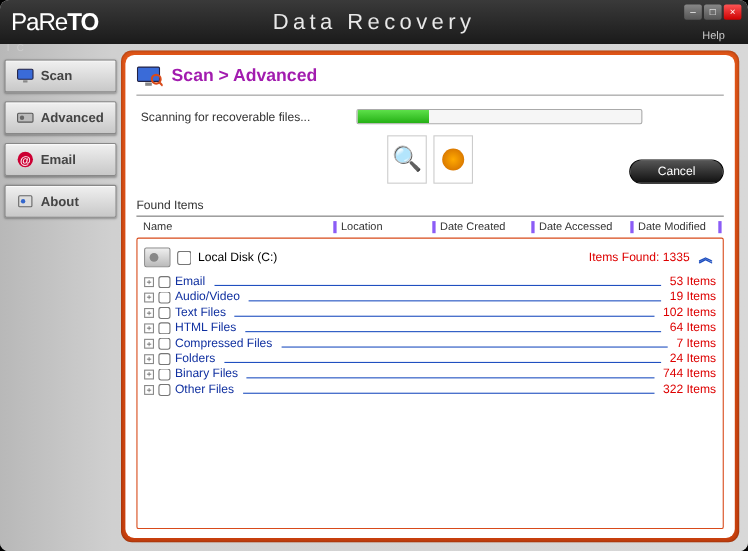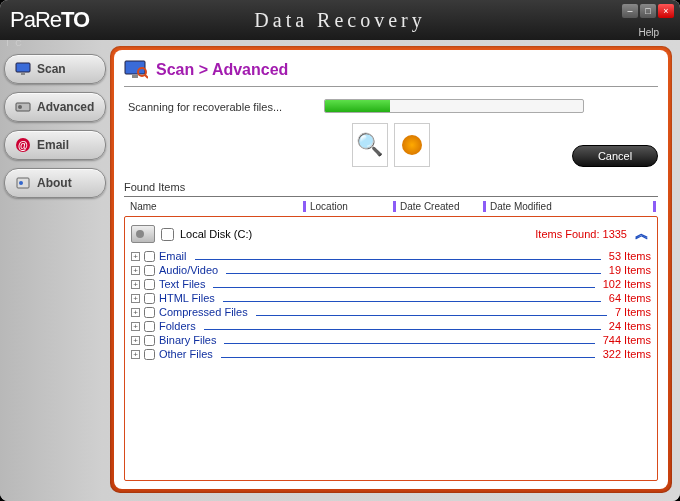--- a/index.html
+++ b/index.html
@@ -3,29 +3,29 @@
 <meta charset="utf-8">
 <style>
 *{margin:0;padding:0;box-sizing:border-box}
 body{font-family:Tahoma,Verdana,sans-serif;font-size:11px;background:#000;width:680px;height:501px;overflow:hidden}
 .window{width:680px;height:501px;background:linear-gradient(#e8e8e8,#d8d8d8);display:flex;flex-direction:column;border-radius:8px;overflow:hidden}
 .titlebar{height:40px;background:linear-gradient(#3a3a3a,#1a1a1a);display:flex;align-items:center;position:relative;padding:4px 10px}
 .logo{color:#fff;display:flex;align-items:baseline;gap:2px}
 .logo-main{font-size:22px;font-weight:300;letter-spacing:-1px}
 .logo-main b{font-weight:700}
 .logo-sub{font-size:9px;letter-spacing:2px;margin-left:-60px;margin-top:20px;position:absolute;top:18px;left:28px;color:#ccc}
-.app-title{position:absolute;left:50%;transform:translateX(-50%);color:#e8e8e8;font-family:Liberation Serif, serif;font-size:20px;letter-spacing:4px;font-weight:400}
+.app-title{position:absolute;left:50%;transform:translateX(-50%);color:#e8e8e8;font-family:Liberation Sans, sans-serif;font-size:20px;letter-spacing:4px;font-weight:400}
 .win-controls{position:absolute;right:6px;top:4px;display:flex;gap:2px}
 .win-btn{width:16px;height:14px;font-size:9px;display:flex;align-items:center;justify-content:center;border-radius:2px;cursor:pointer}
 .win-min,.win-max{background:linear-gradient(#888,#555);color:#fff}
 .win-close{background:linear-gradient(#f55,#c00);color:#fff}
 .help-link{position:absolute;right:21px;bottom:2px;color:#ccc;font-size:10px;cursor:pointer}
 .body-area{flex:1;display:flex;background:linear-gradient(90deg,#b8b8b8 0%,#d0d0d0 15%,#d8d8d8 100%)}
 .sidebar{width:110px;padding:14px 4px;display:flex;flex-direction:column;gap:8px}
-.nav-btn{height:30px;border-radius:14px;background:linear-gradient(#f0f0f0,#c8c8c8);border:1px solid #888;display:flex;align-items:center;gap:6px;padding:0 10px;cursor:pointer;font-size:12px;color:#444;font-weight:bold;box-shadow:inset 0 1px 0 rgba(255,255,255,.7),0 1px 2px rgba(0,0,0,.3)}
+.nav-btn{height:30px;border-radius:2px;background:linear-gradient(#f0f0f0,#c8c8c8);border:1px solid #888;display:flex;align-items:center;gap:6px;padding:0 10px;cursor:pointer;font-size:12px;color:#444;font-weight:bold;box-shadow:inset 0 1px 0 rgba(255,255,255,.7),0 1px 2px rgba(0,0,0,.3)}
 .nav-btn svg,.nav-btn .nicon{width:16px;height:16px;flex-shrink:0}
 .main-panel{flex:1;margin:6px 8px 8px 0;background:#d84a1a;background:linear-gradient(#e05518,#c8400e);border-radius:10px;padding:4px;box-shadow:inset 0 0 3px rgba(0,0,0,.4)}
 .main-inner{background:#fff;border-radius:8px;height:100%;padding:8px 10px;display:flex;flex-direction:column;overflow:hidden}
 .breadcrumb-row{display:flex;align-items:center;gap:8px;padding:2px 0 6px}
 .breadcrumb-row .bc{color:#a21caf;font-size:16px;font-weight:bold}
 .scan-area{border-top:1px solid #999;padding:14px 4px 8px;position:relative}
 .scan-status{font-size:11px;color:#333;margin-bottom:10px}
 .progress-wrap{position:absolute;left:200px;top:12px;width:260px;height:14px;border:1px solid #aaa;border-radius:2px;background:#f6f6f6;overflow:hidden}
 .progress-fill{height:100%;width:25%;background:linear-gradient(#5de04a,#24b014)}
 .scan-icons{display:flex;justify-content:center;gap:6px;margin-top:6px}
@@ -136,20 +136,21 @@
             </div>
         </div>
 
         <div class="found-label">Found Items</div>
         <hr class="divider">
 
         <div class="table-head">
           <div class="th-name">Name</div>
           <div class="th-loc">Location</div>
           <div class="th-dc">Date Created</div>
+          <div class="th-da">Date Accessed</div>
           <div class="th-dm">Date Modified</div>
         </div>
 
         <div class="results">
           <div class="drive-row">
             <div class="hdd-icon"></div>
             <input type="checkbox" style="">
             <span>Local Disk (C:)</span>
             <span class="count">Items Found: 1335</span>
             <span class="collapse-icon">︽</span>

